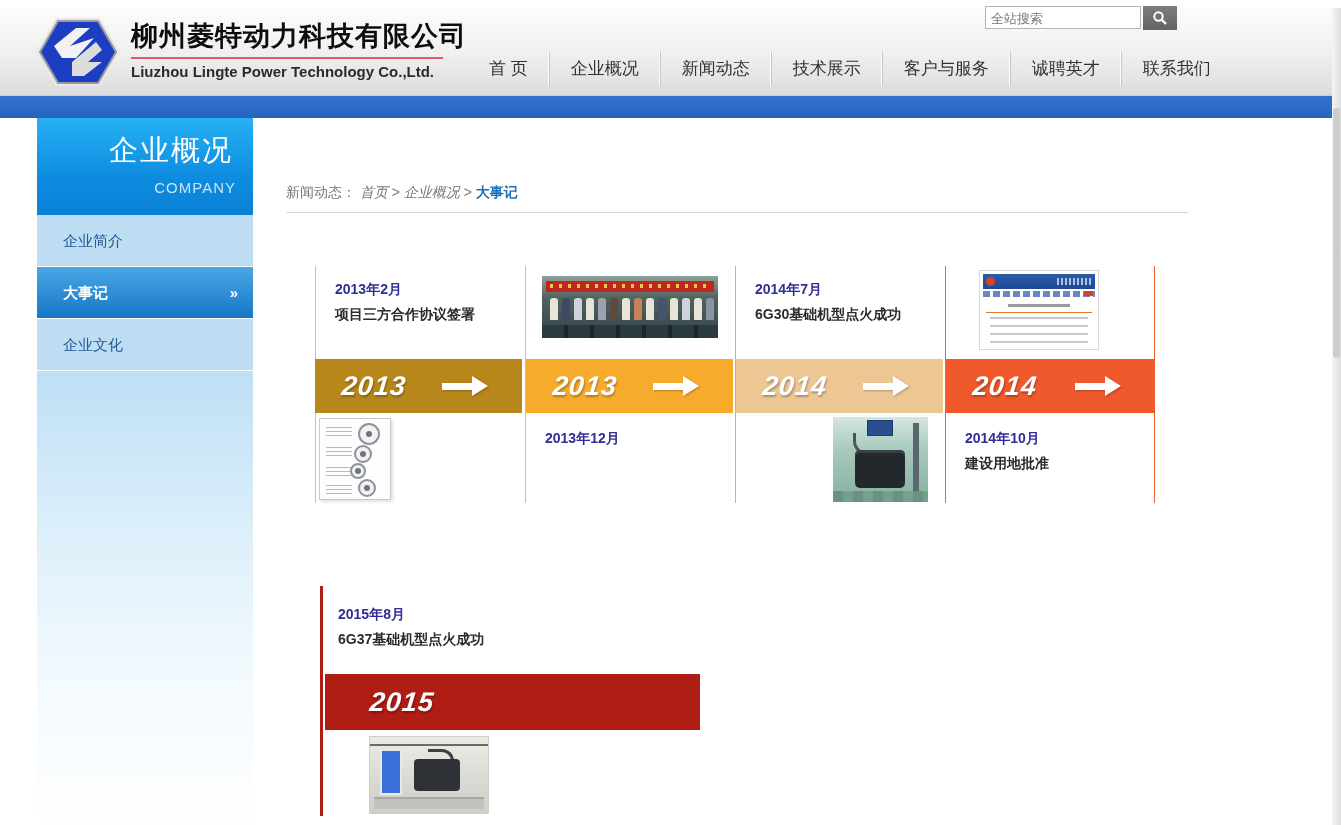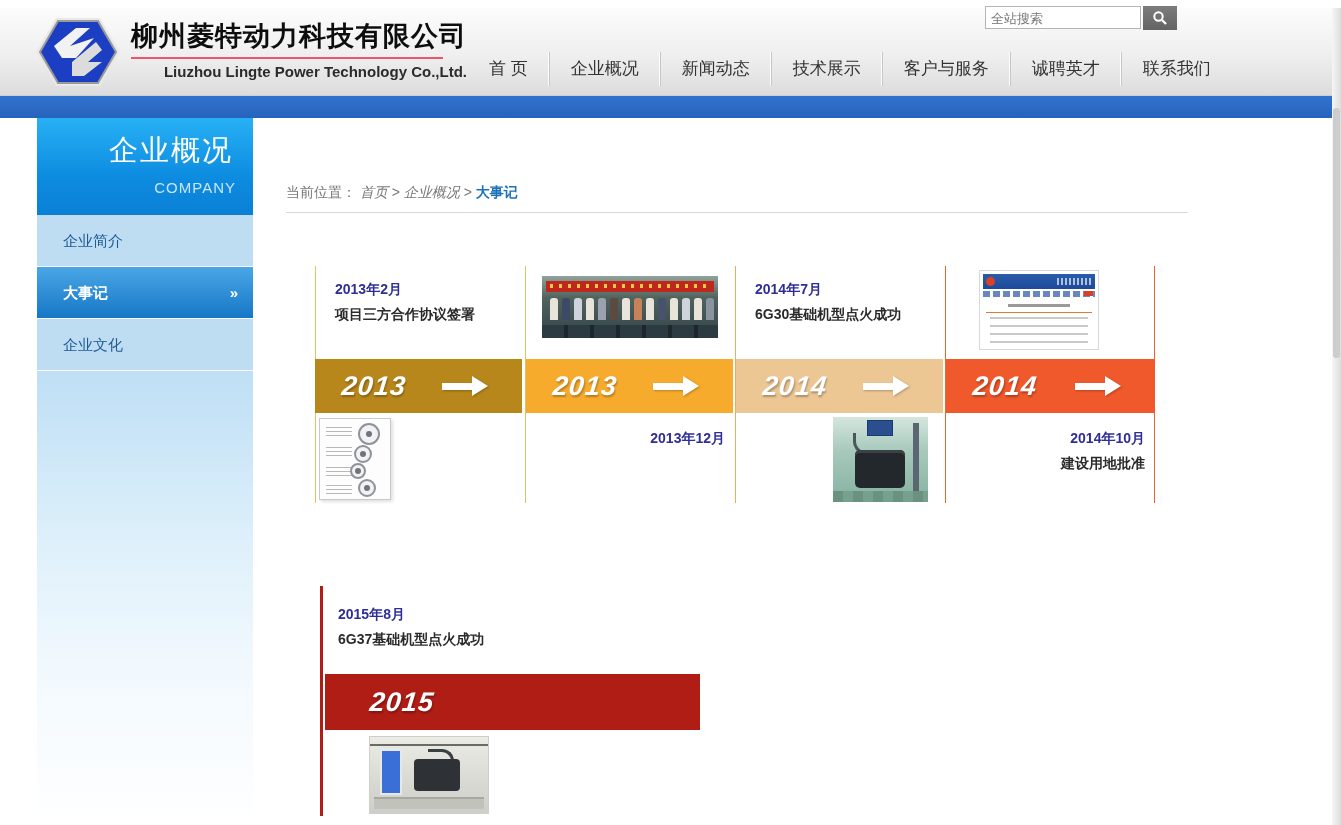--- a/index.html
+++ b/index.html
@@ -8,21 +8,21 @@
   #stage { position:absolute; left:0; top:8px; width:1341px; height:825px; background:#fff; }
 
   
   .header { position:absolute; left:0; top:0; width:1341px; height:88px;
             background:linear-gradient(180deg,#fcfcfc 0%,#efefef 55%,#dcdcdc 100%);
             border-bottom:1px solid #cfcfcf; }
   .logo { position:absolute; left:32px; top:4px; width:92px; height:80px; cursor:pointer; }
   .brand { position:absolute; left:131px; top:10px; }
   .brand-zh { font-size:27px; font-weight:bold; color:#0d0d0d; letter-spacing:1px; }
   .brand-underline { width:312px; height:2px; background:#e8566b; margin:3px 0 4px 0; }
-  .brand-en { font-size:15px; font-weight:bold; color:#2b2b2b;text-align:right; }
+  .brand-en { font-size:15px; font-weight:bold; color:#2b2b2b; }
 
   .nav { position:absolute; left:468px; bottom:9px; display:flex; align-items:center; }
   .nav-item { font-size:17px; color:#333; padding:0 21px; height:34px; line-height:34px;
               border-left:1px solid #c6c6c6; box-shadow:-1px 0 0 #fdfdfd; cursor:pointer; white-space:nowrap;margin-top:12px; }
   .nav-item:first-child { border-left:none; box-shadow:none; }
 
   .search { position:absolute; left:985px; top:-2px; display:flex; }
   .search-input { width:156px; height:23px; border:1px solid #b4b4b4; background:#fff;
                   font-size:13px; color:#666; padding:2px 0 0 5px; outline:none; }
   .search-btn { width:34px; height:24px; margin-left:2px; background:linear-gradient(180deg,#7d7d7d,#636363);
@@ -55,21 +55,21 @@
   .tl { position:absolute; left:315px; top:258px; width:840px; height:237px; }
   .tl-vline { position:absolute; top:0; width:1px; height:237px; z-index:1; }
   .vl0 { left:0;   background:#e9bd63; }
   .vl1 { left:210px; background:#e9bd63; }
   .vl2 { left:420px; background:#f0a95e; }
   .vl3 { left:630px; background:#ef6230; }
   .vl4 { left:839px; background:#ef6230; }
 
   .tl-cell { position:absolute; width:210px; z-index:2; }
   .r1 { top:0; height:93px; }
-  .r2 { top:149px; height:88px;text-align:right; }
+  .r2 { top:149px; height:88px; }
   .c1 { left:0; } .c2 { left:210px; } .c3 { left:420px; } .c4 { left:630px; }
   .ev-date { font-size:14px; font-weight:bold; color:#2e2e96; }
   .ev-desc { font-size:14px; font-weight:bold; color:#2b2b2b; margin-top:7px; }
   .cell-pad { padding:15px 10px 0 20px; }
 
   .banner { position:absolute; top:93px; height:54px; width:207px; z-index:3; display:flex; align-items:center; }
   .b1 { left:0;   background:#b8871b; }
   .b2 { left:211px; background:#f7ab2d; }
   .b3 { left:421px; background:#ecc794; }
   .b4 { left:631px; width:209px; background:#f0592b; }
@@ -201,21 +201,21 @@
       <span>大事记</span>
       <span class="side-arrow">»</span>
     </div>
     <div class="side-item">
       <span>企业文化</span>
     </div>
     <div class="side-tail"></div>
   </div>
 
   <div class="crumb">
-    <span>当前位置：</span>
+    <span>新闻动态：</span>
     <span class="lnk">首页</span>
     <span>&gt;</span>
     <span class="lnk">企业概况</span>
     <span>&gt;</span>
     <span class="cur">大事记</span>
   </div>
   <div class="crumb-line"></div>
 
   <div class="tl">
     <div class="tl-vline vl0"></div>

